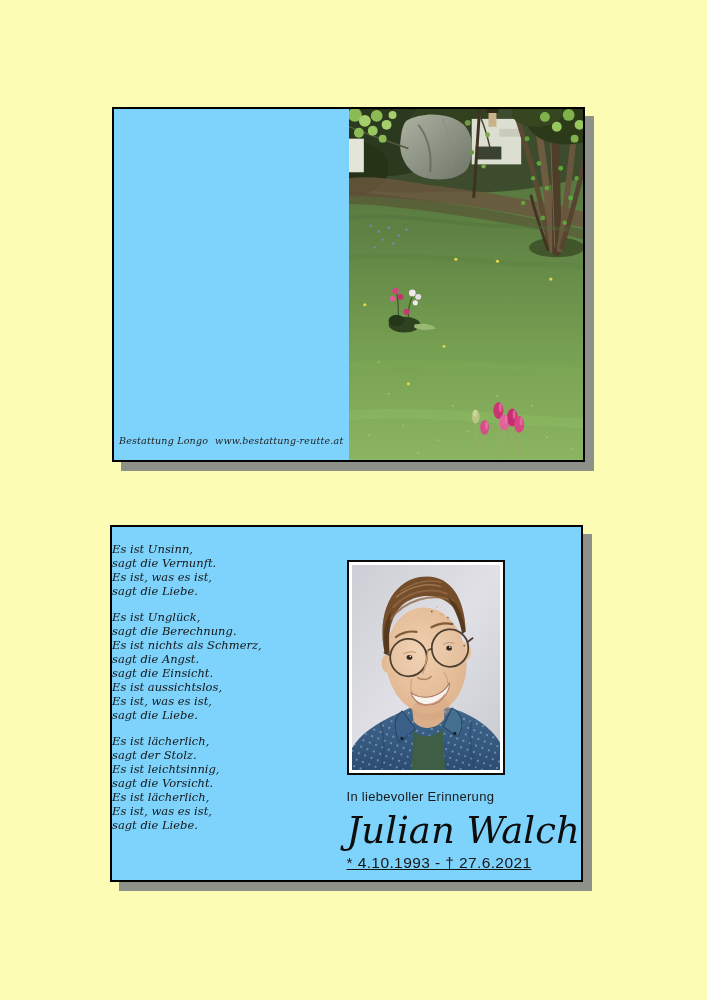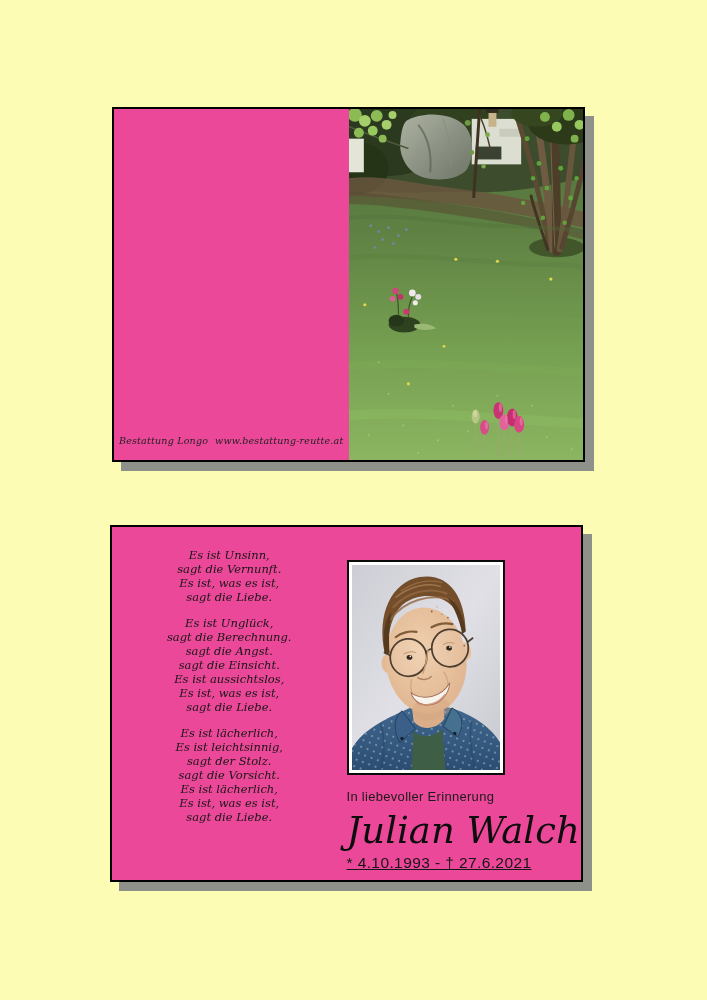--- a/index.html
+++ b/index.html
@@ -6,21 +6,21 @@
   body{
     width:707px;height:1000px;
     background:#FCFCB4;
     font-family:"DejaVu Serif", serif;
     overflow:hidden;
   }
   .stage{position:relative;width:707px;height:1000px;}
   .card{
     position:absolute;
     width:473px;
-    background:#ec4899;
+    background:#7dd3fc;
     border:2px solid #000;
     box-shadow:9px 9px 0 0 #8E908A;
     box-sizing:border-box;
   }
   .card-top{left:112px;top:107px;height:355px;}
   .card-bottom{left:110px;top:525px;height:357px;}
   .card-inner{display:flex;width:100%;height:100%;}
   .half{width:50%;height:100%;position:relative;box-sizing:border-box;}
   .photo-half svg{display:block;width:100%;height:100%;}
 
@@ -28,21 +28,21 @@
   .publisher-line{
     position:absolute;bottom:14px;left:0;width:100%;
     text-align:center;font-style:italic;
     font-size:9.5px;color:#222;letter-spacing:0.2px;
     white-space:nowrap;
   }
   .publisher-line .site{margin-left:7px;}
 
   
   .poem{
-    padding-top:21px;text-align:center;
+    padding-top:15px;text-align:left;
     font-style:italic;color:#151515;
     font-size:11.5px;line-height:14px;
   }
   .stanza{margin:0 0 12px 0;}
   .stanza.last{margin-bottom:10px;}
   .poem-author{font-size:10.5px;margin-top:0;color:#1a1a1a;}
 
   
   .memorial{width:50%;height:100%;display:flex;flex-direction:column;align-items:flex-start;box-sizing:border-box;}
   .portrait-frame{
@@ -258,30 +258,31 @@
         <div class="poem">
           <div class="stanza">
             <div>Es ist Unsinn,</div>
             <div>sagt die Vernunft.</div>
             <div>Es ist, was es ist,</div>
             <div>sagt die Liebe.</div>
           </div>
           <div class="stanza">
             <div>Es ist Unglück,</div>
             <div>sagt die Berechnung.</div>
+            <div>Es ist nichts als Schmerz,</div>
             <div>sagt die Angst.</div>
             <div>sagt die Einsicht.</div>
             <div>Es ist aussichtslos,</div>
             <div>Es ist, was es ist,</div>
             <div>sagt die Liebe.</div>
           </div>
           <div class="stanza last">
             <div>Es ist lächerlich,</div>
+            <div>sagt der Stolz.</div>
             <div>Es ist leichtsinnig,</div>
-            <div>sagt der Stolz.</div>
             <div>sagt die Vorsicht.</div>
             <div>Es ist lächerlich,</div>
             <div>Es ist, was es ist,</div>
             <div>sagt die Liebe.</div>
           </div>
         </div>
       </div>
 
       <div class="memorial">
         <div class="portrait-frame">

